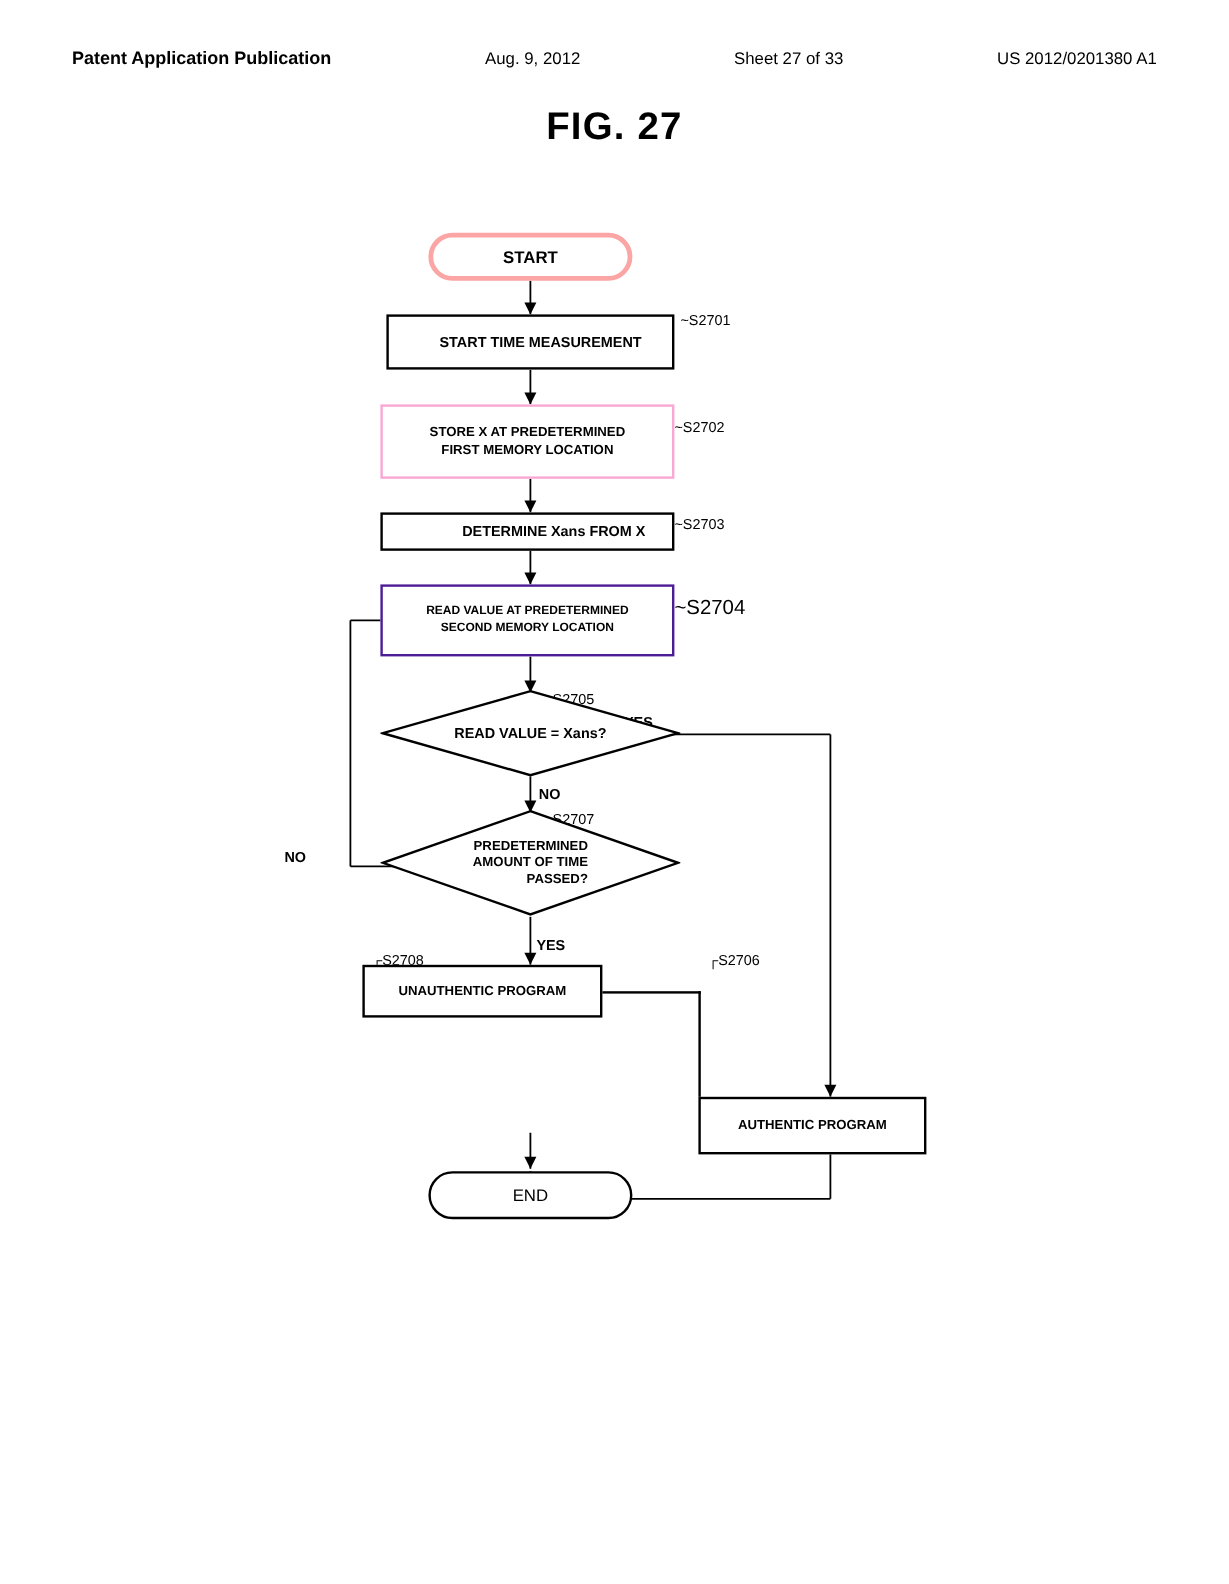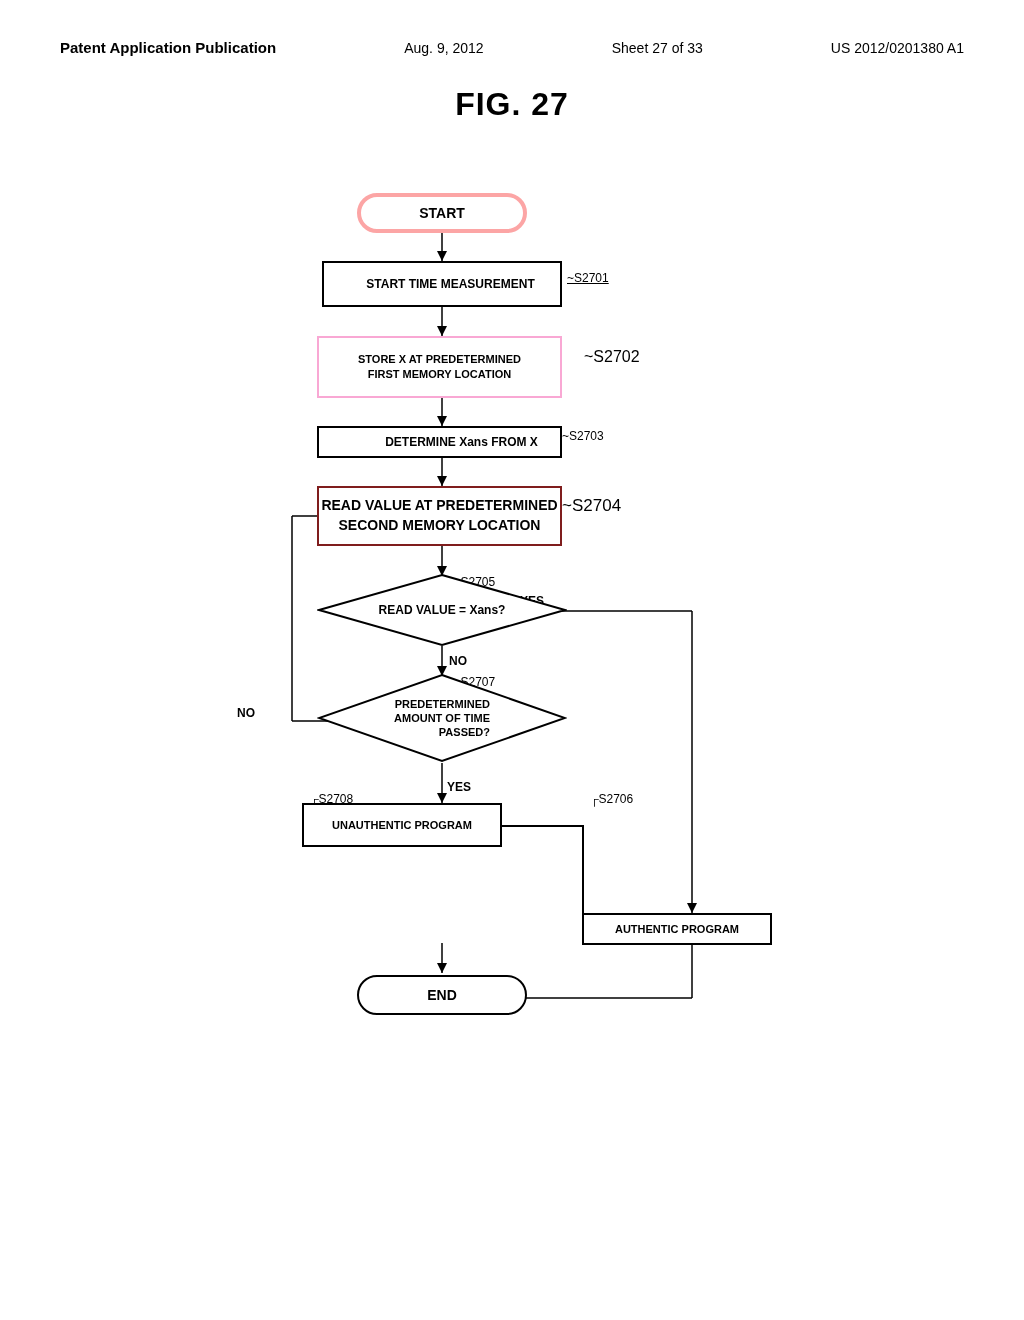--- a/index.html
+++ b/index.html
@@ -121,34 +121,34 @@
       <text x="428" y="660" font-size="12">┌S2706</text>
     </svg>
 
     <div style="position:absolute;top:50px;left:195px;width:170px;height:40px;border:4px solid #fca5a5;border-radius:20px;display:flex;align-items:center;justify-content:center;font-weight:bold;font-size:14px;background:#fff;">
       <span>START</span>
     </div>
 
     <div style="position:absolute;top:118px;left:160px;width:240px;height:46px;border:2px solid #000;display:flex;align-items:center;justify-content:center;font-weight:bold;font-size:12px;background:#fff;text-align:center;padding-left:17px;">
       <span>START TIME MEASUREMENT</span>
     </div>
-    <div style="position:absolute;top:128px;left:405px;font-size:12px;text-decoration:underline;"><span>~S2701</span></div>
+    <div style="position:absolute;top:116px;left:405px;font-size:12px;"><span>~S2701</span></div>
 
     <div style="position:absolute;top:193px;left:155px;width:245px;height:62px;border:2px solid #f9a8d4;display:flex;align-items:center;justify-content:center;font-weight:bold;font-size:11px;background:#fff;text-align:center;line-height:1.4;">
       <span style="white-space:pre-line;">STORE X AT PREDETERMINED
 FIRST MEMORY LOCATION</span>
     </div>
-    <div style="position:absolute;top:205px;left:400px;font-size:16px;padding-left:22px;"><span>~S2702</span></div>
+    <div style="position:absolute;top:205px;left:400px;font-size:12px;"><span>~S2702</span></div>
 
     <div style="position:absolute;top:283px;left:155px;width:245px;height:32px;border:2px solid #000;display:flex;align-items:center;justify-content:center;font-weight:bold;font-size:12px;background:#fff;text-align:center;padding-left:44px;">
       <span>DETERMINE Xans FROM X</span>
     </div>
     <div style="position:absolute;top:286px;left:400px;font-size:12px;"><span>~S2703</span></div>
 
-    <div style="position:absolute;top:343px;left:155px;width:245px;height:60px;border:2px solid #7f1d1d;display:flex;align-items:center;justify-content:center;font-weight:bold;font-size:14px;background:#fff;text-align:center;line-height:1.4;">
+    <div style="position:absolute;top:343px;left:155px;width:245px;height:60px;border:2px solid #4c1d95;display:flex;align-items:center;justify-content:center;font-weight:bold;font-size:10px;background:#fff;text-align:center;line-height:1.4;">
       <span style="white-space:pre-line;">READ VALUE AT PREDETERMINED
 SECOND MEMORY LOCATION</span>
     </div>
     <div style="position:absolute;top:353px;left:400px;font-size:17px;"><span>~S2704</span></div>
 
     <div style="position:absolute;top:430px;left:155px;width:250px;height:74px;display:flex;align-items:center;justify-content:center;">
       <svg width="250" height="74" style="position:absolute;top:0;left:0;">
         <polygon points="125,2 248,37 125,72 2,37" fill="#fff" stroke="#000" stroke-width="2"></polygon>
       </svg>
       <span style="position:relative;z-index:2;font-size:12px;font-weight:bold;text-align:center;">READ VALUE = Xans?</span>
@@ -160,26 +160,26 @@
       </svg>
       <span style="position:relative;z-index:2;font-size:11px;font-weight:bold;text-align:right;line-height:1.3;white-space:pre-line;">PREDETERMINED
 AMOUNT OF TIME
 PASSED?</span>
     </div>
 
     <div style="position:absolute;top:660px;left:140px;width:200px;height:44px;border:2px solid #000;display:flex;align-items:center;justify-content:center;font-weight:bold;font-size:11px;background:#fff;text-align:center;">
       <span>UNAUTHENTIC PROGRAM</span>
     </div>
 
-    <div style="position:absolute;top:770px;left:420px;width:190px;height:32px;border:2px solid #000;display:flex;align-items:center;justify-content:center;font-weight:bold;font-size:11px;background:#fff;text-align:center;">
+    <div style="position:absolute;top:770px;left:420px;width:190px;height:48px;border:2px solid #000;display:flex;align-items:center;justify-content:center;font-weight:bold;font-size:11px;background:#fff;text-align:center;">
       <span>AUTHENTIC PROGRAM</span>
     </div>
 
     <div style="position:absolute;top:682px;left:340px;width:82px;height:2px;background:#000;"></div>
     <div style="position:absolute;top:682px;left:420px;width:2px;height:88px;background:#000;"></div>
 
-    <div style="position:absolute;top:832px;left:195px;width:170px;height:40px;border:2px solid #000;border-radius:20px;display:flex;align-items:center;justify-content:center;font-weight:bold;font-size:14px;background:#fff;">
+    <div style="position:absolute;top:832px;left:195px;width:170px;height:40px;border:2px solid #000;border-radius:20px;display:flex;align-items:center;justify-content:center;font-weight:normal;font-size:14px;background:#fff;">
       <span>END</span>
     </div>
 
   </div>
 
 </div>
 
 </body></html>

